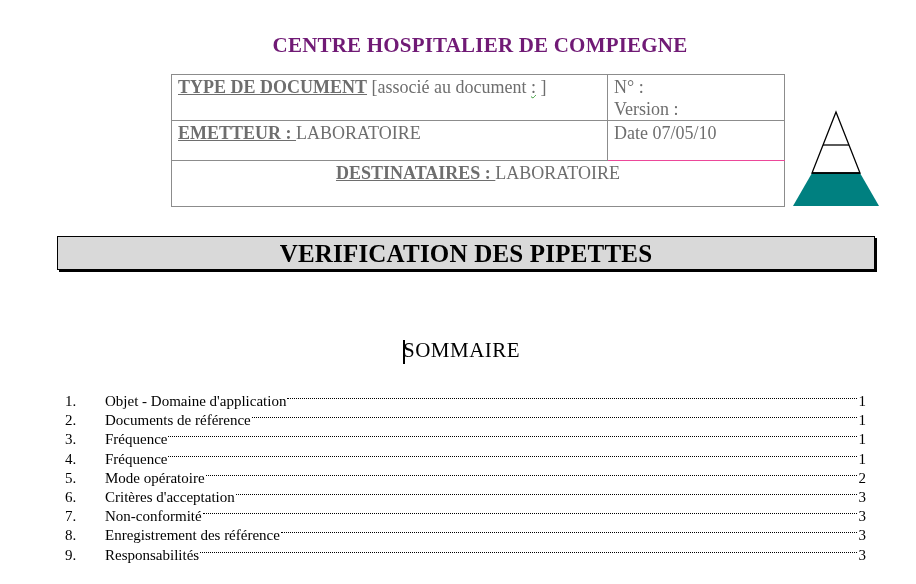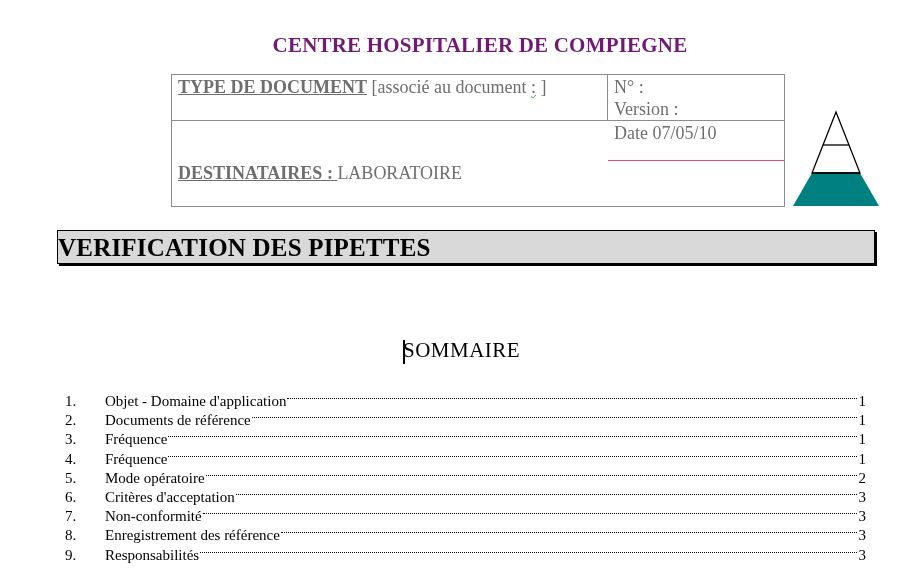--- a/index.html
+++ b/index.html
@@ -5,24 +5,24 @@
   html, body { margin:0; padding:0; background:#ffffff; }
   body { width:916px; height:584px; position:relative; overflow:hidden; font-family:"Liberation Serif", serif; color:#000; }
   .hosp-title { position:absolute; left:170px; width:620px; top:33px; text-align:center; font-size:21px; font-weight:bold; color:#701a75; letter-spacing:0.2px; }
   .header-table { position:absolute; left:171px; top:74px; width:614px; height:133px; border:1px solid #8c8c8c; box-sizing:border-box; }
   .cell { position:absolute; box-sizing:border-box; color:#6e6e6e; font-size:18px; line-height:22px; padding:1px 6px; }
   .cell .lbl { font-weight:bold; text-decoration:underline;margin-top:37px; }
   .c-type { left:0; top:0; width:436px; height:46px; border-right:1px solid #8c8c8c; border-bottom:1px solid #8c8c8c; }
   .c-num { left:436px; top:0; width:177px; height:46px; border-bottom:1px solid #8c8c8c; }
   .c-emet { left:0; top:46px; width:436px; height:40px; border-right:1px solid #8c8c8c; border-bottom:1px solid #8c8c8c; }
   .c-date { left:436px; top:46px; width:177px; height:40px; border-bottom:1px solid #ec4899; }
-  .c-dest { left:0; top:86px; width:612px; height:45px; }
+  .c-dest { left:0; top:86px; width:612px; height:45px;text-align:center; }
   .squiggle { text-decoration: underline wavy #3a9a3a; text-decoration-thickness:1px; }
   .pyramid { position:absolute; left:792px; top:110px; width:88px; height:98px; }
-  .title-bar { position:absolute; left:57px; top:230px; width:818px; height:34px; background:#d9d9d9; border:1px solid #000; box-shadow:2px 2px 0 #000; box-sizing:border-box; }
+  .title-bar { position:absolute; left:57px; top:236px; width:818px; height:34px; background:#d9d9d9; border:1px solid #000; box-shadow:2px 2px 0 #000; box-sizing:border-box; text-align:center; }
   .title-bar span { font-size:25px; font-weight:bold; line-height:33px; letter-spacing:0.2px; }
   .sommaire { position:absolute; left:403px; top:338px; font-size:21px; letter-spacing:0.5px; }
   .cursor { position:absolute; left:403px; top:340px; width:2px; height:24px; background:#000; }
   .toc { position:absolute; left:65px; top:392px; width:801px; }
   .toc-row { position:relative; height:19.2px; font-size:15px; line-height:19px; display:flex; }
   .toc-num { width:40px; }
   .toc-body { flex:1; display:flex; align-items:center; }
   .toc-label { white-space:nowrap; }
   .toc-dots { flex:1; border-bottom:1px dotted #000; margin:0 1px; transform:translateY(-3px); }
   .toc-page { width:8px; text-align:right; }
@@ -32,20 +32,23 @@
 
 <div class="hosp-title">CENTRE HOSPITALIER DE COMPIEGNE</div>
 
 <div class="header-table">
   <div class="cell c-type">
     <span class="lbl">TYPE DE DOCUMENT</span><span> [associé au document </span><span class="squiggle">:</span><span> ]</span>
   </div>
   <div class="cell c-num">
     <div>N° :</div>
     <div>Version :</div>
+  </div>
+  <div class="cell c-emet">
+    <span class="lbl">EMETTEUR : </span><span>LABORATOIRE</span>
   </div>
   <div class="cell c-date">
     <span>Date 07/05/10</span>
   </div>
   <div class="cell c-dest">
     <span class="lbl">DESTINATAIRES : </span><span>LABORATOIRE</span>
   </div>
 </div>
 
 <svg class="pyramid" viewBox="0 0 88 98">

